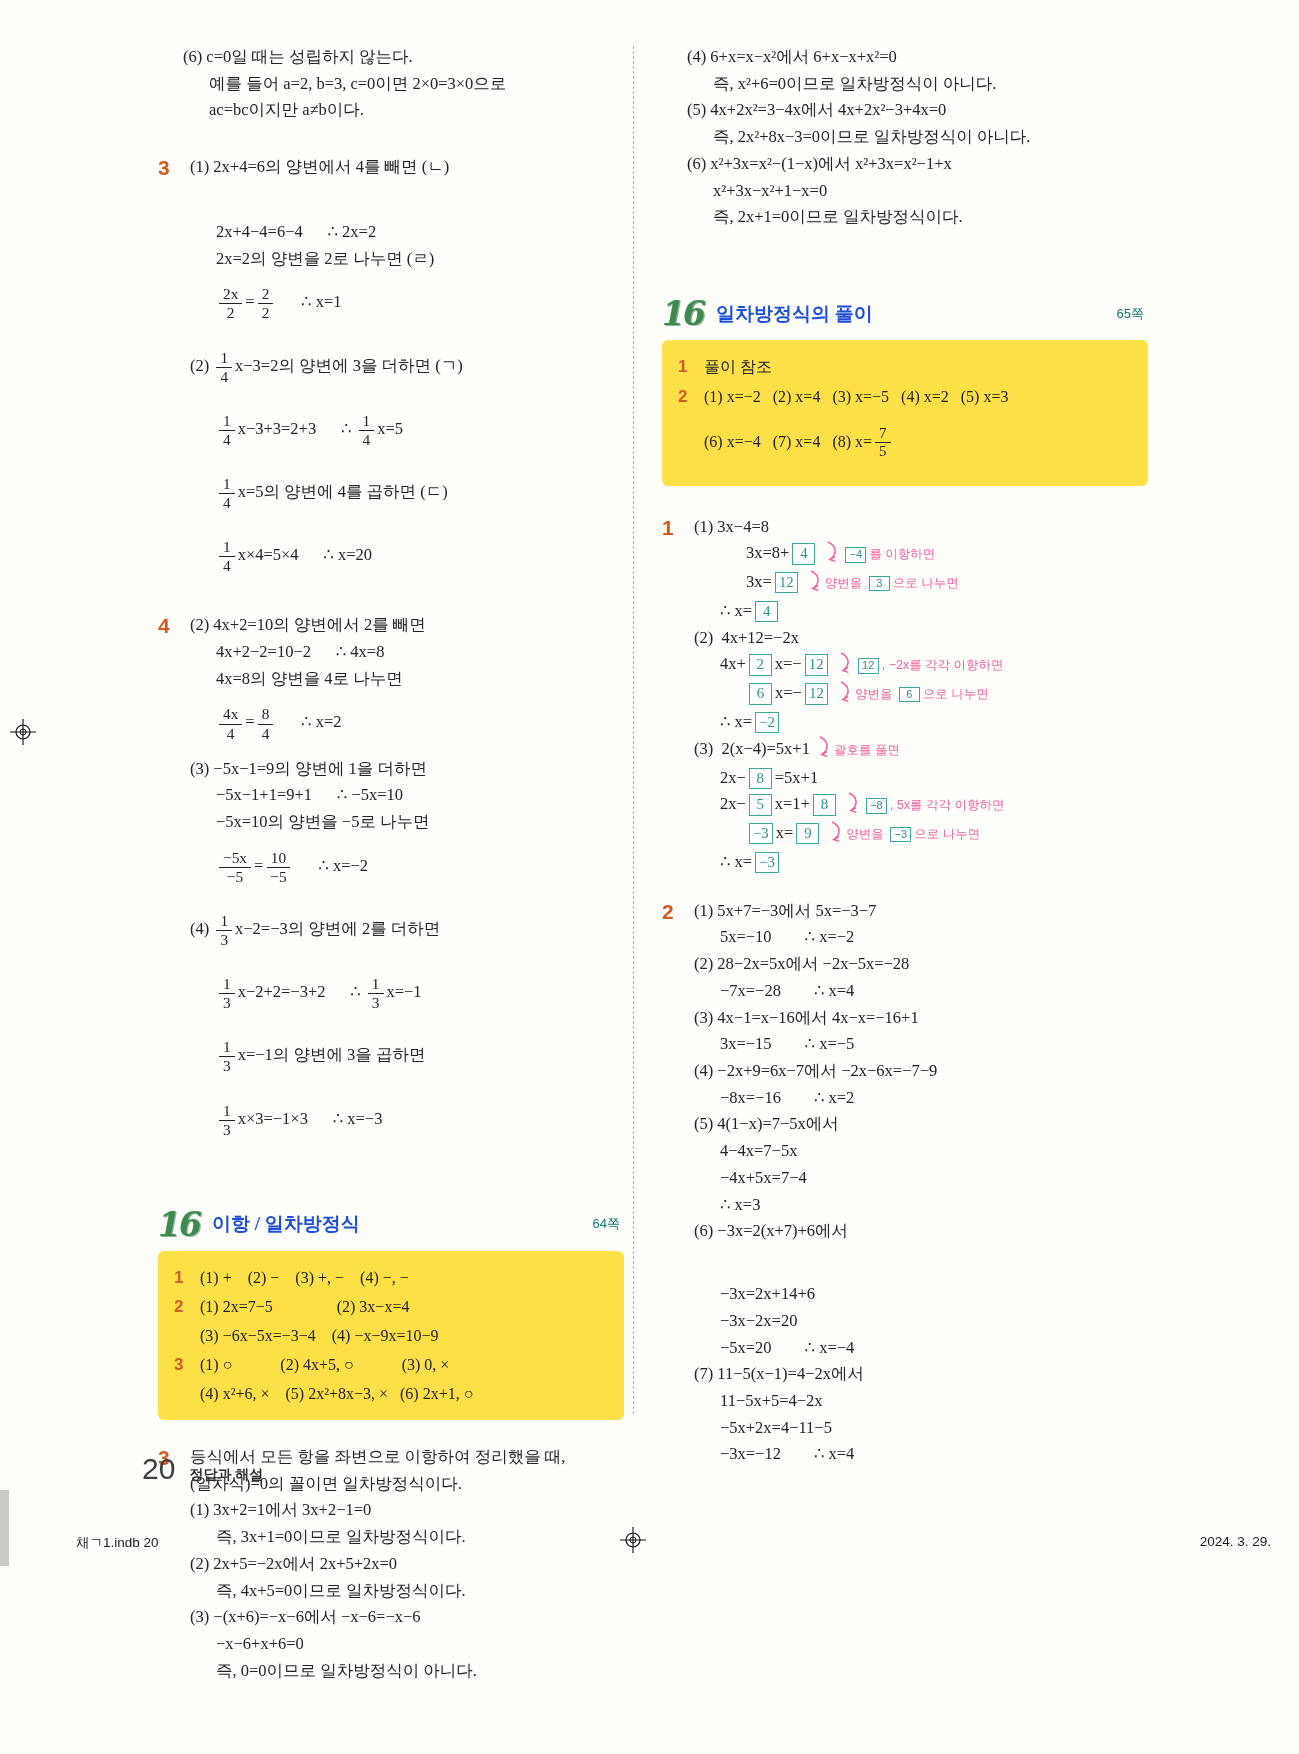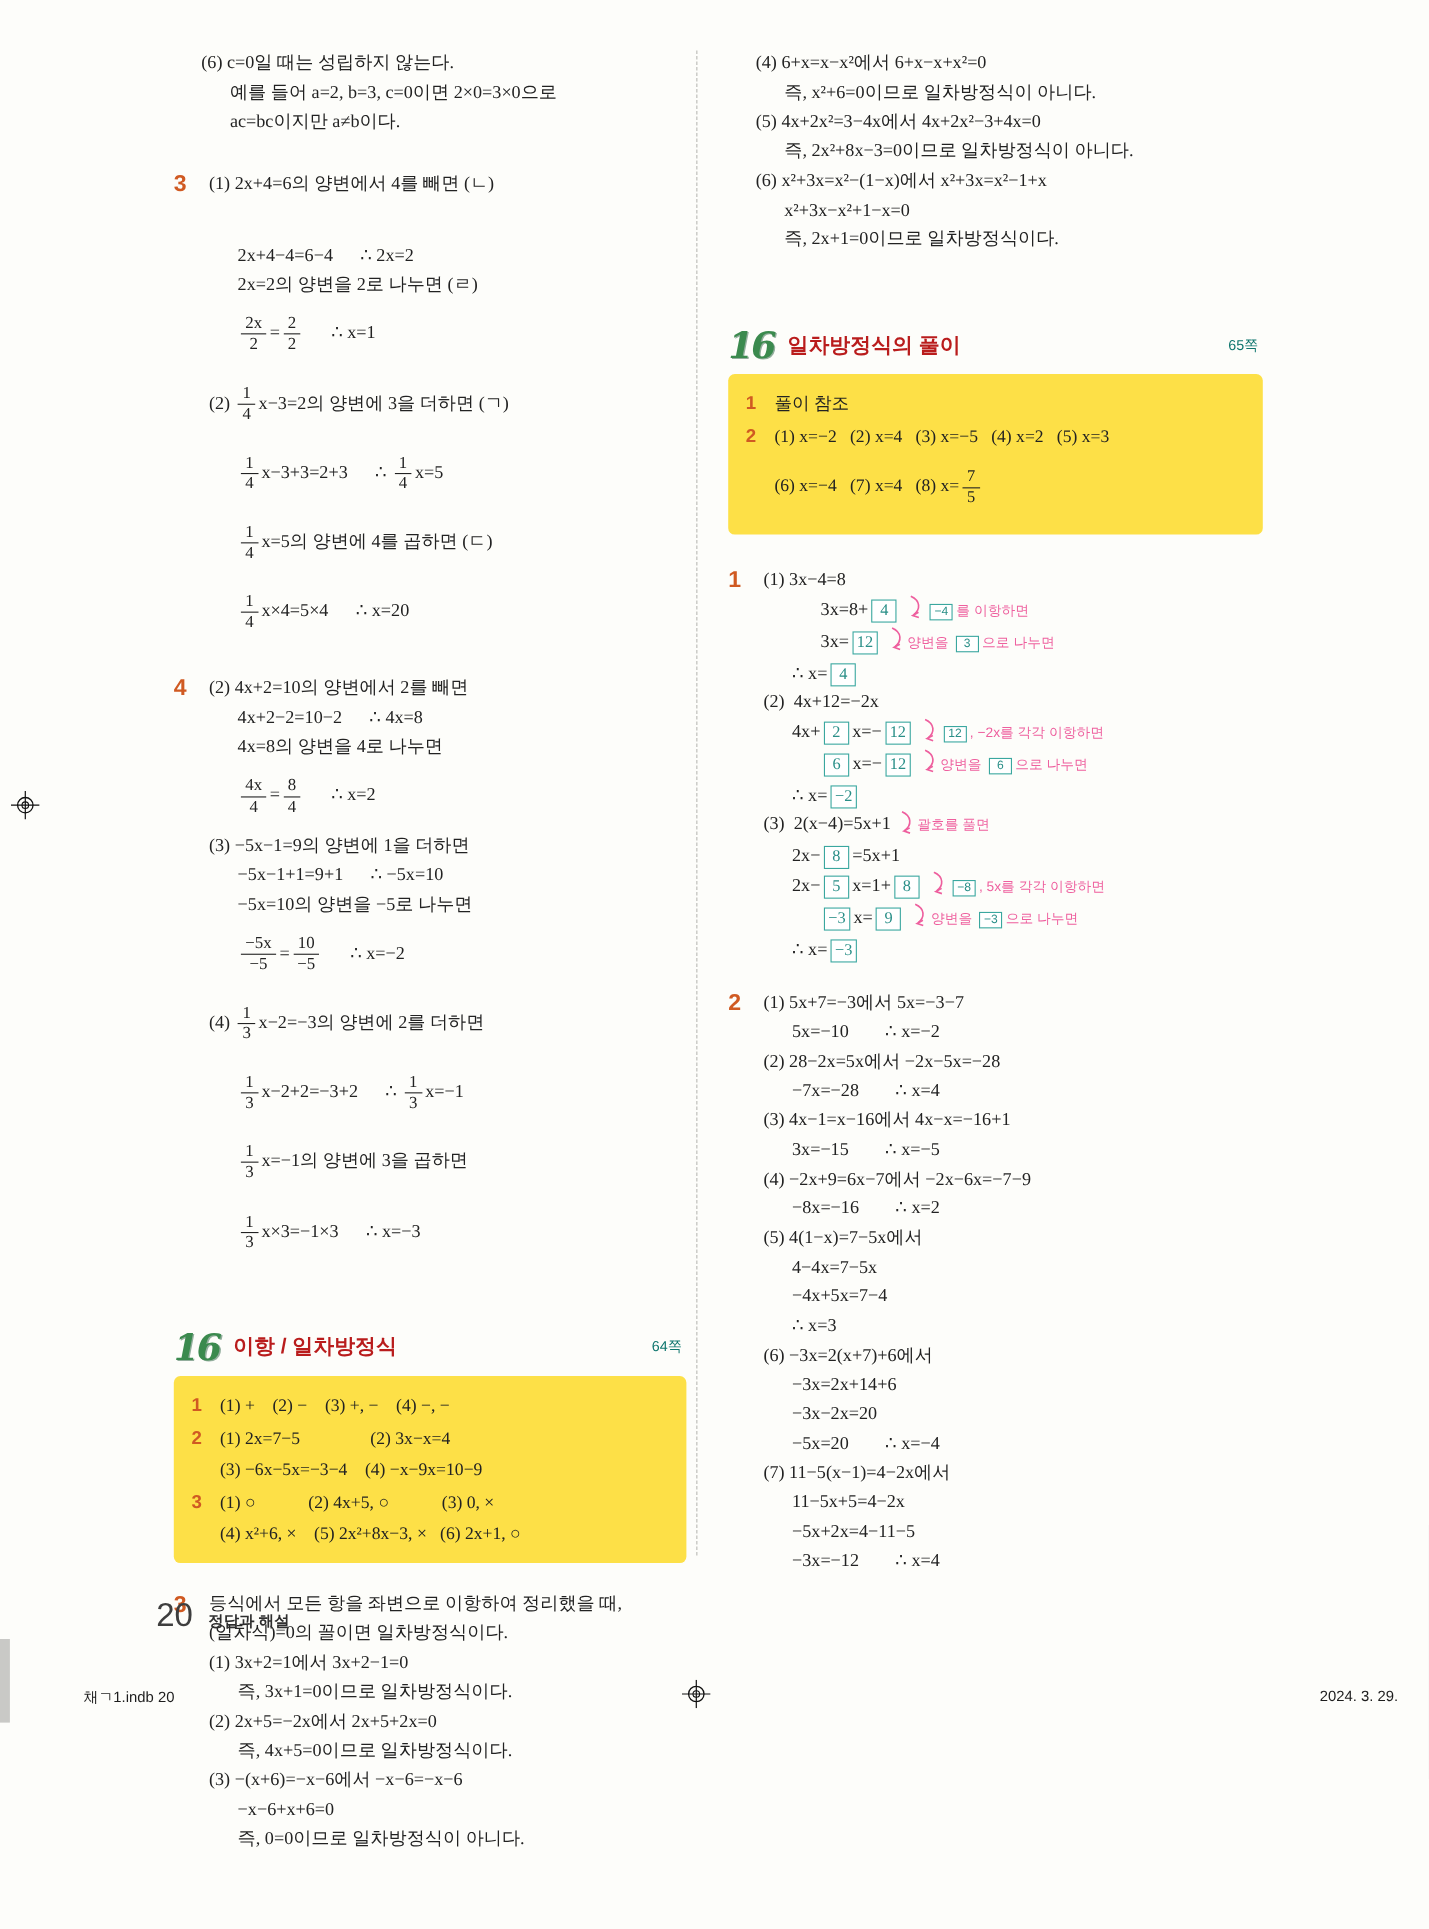--- a/index.html
+++ b/index.html
@@ -26,21 +26,21 @@
   .box{display:inline-block;min-width:15px;text-align:center;border:1.3px solid #3aa79f;
        color:#2a8f88;padding:0 3px;margin:0 3px;line-height:1.3;font-size:0.9em;background:#fff;}
   .annzone{color:#ee5f9e;font-family:"Liberation Sans",sans-serif;font-size:12.5px;margin-left:8px;white-space:nowrap;}
   .annzone .box{font-size:11px;padding:0 2px;line-height:1.2;}
   .ann-text{color:#ee5f9e;}
   .arrow{display:inline-block;vertical-align:middle;margin-right:2px;}
 
   .sec-head{display:flex;align-items:center;gap:12px;margin-bottom:10px;}
   .badge{font-size:33px;font-weight:bold;font-style:italic;letter-spacing:-2px;line-height:1;
          color:#3b8a4e;font-family:"DejaVu Serif",serif;text-shadow:1.2px 1.2px 0 rgba(17,77,45,.45);}
-  .sec-title{font-size:19px;font-weight:bold;color:#b91c1c;font-family:Liberation Sans, sans-serif;}
+  .sec-title{font-size:19px;font-weight:bold;color:#1d4ed8;font-family:Liberation Serif, serif;}
   .sec-page{margin-left:auto;font-size:13px;color:#0f766e;font-family:"Liberation Sans",sans-serif;padding-right:4px;}
   .ansbox{background:#fde047;border-radius:6px;padding:12px 16px;}
   .ansbox .line{font-size:16px;line-height:1.75;}
   .bnum{display:inline-block;width:26px;color:#d05a22;font-weight:bold;font-size:17px;
         font-family:"Liberation Sans",sans-serif;}
 
   .page-footer{position:absolute;left:142px;top:1452px;display:flex;align-items:baseline;gap:14px;}
   .page-footer .num{font-size:30px;color:#3e3e3e;font-family:"Liberation Sans",sans-serif;}
   .page-footer .lbl{font-size:14px;font-weight:bold;color:#2e2e2e;font-family:"Liberation Sans",sans-serif;}
 
@@ -192,21 +192,21 @@
           <div class="line" style="padding-left: 26px;"><span class="run">−7x=−28        ∴ x=4</span></div>
           <div class="line"><span class="run">(3) 4x−1=x−16에서 4x−x=−16+1</span></div>
           <div class="line" style="padding-left: 26px;"><span class="run">3x=−15        ∴ x=−5</span></div>
           <div class="line"><span class="run">(4) −2x+9=6x−7에서 −2x−6x=−7−9</span></div>
           <div class="line" style="padding-left: 26px;"><span class="run">−8x=−16        ∴ x=2</span></div>
           <div class="line"><span class="run">(5) 4(1−x)=7−5x에서</span></div>
           <div class="line" style="padding-left: 26px;"><span class="run">4−4x=7−5x</span></div>
           <div class="line" style="padding-left: 26px;"><span class="run">−4x+5x=7−4</span></div>
           <div class="line" style="padding-left: 26px;"><span class="run">∴ x=3</span></div>
           <div class="line"><span class="run">(6) −3x=2(x+7)+6에서</span></div>
-          <div class="line" style="padding-left: 26px;"><span class="run">−3x=2x+14+6</span></div>
+          <div class="line" style="padding-left: 26px; margin-top: 36px;"><span class="run">−3x=2x+14+6</span></div>
           <div class="line" style="padding-left: 26px;"><span class="run">−3x−2x=20</span></div>
           <div class="line" style="padding-left: 26px;"><span class="run">−5x=20        ∴ x=−4</span></div>
           <div class="line"><span class="run">(7) 11−5(x−1)=4−2x에서</span></div>
           <div class="line" style="padding-left: 26px;"><span class="run">11−5x+5=4−2x</span></div>
           <div class="line" style="padding-left: 26px;"><span class="run">−5x+2x=4−11−5</span></div>
           <div class="line" style="padding-left: 26px;"><span class="run">−3x=−12        ∴ x=4</span></div>
         </div>
       </div>
     </div>
 

